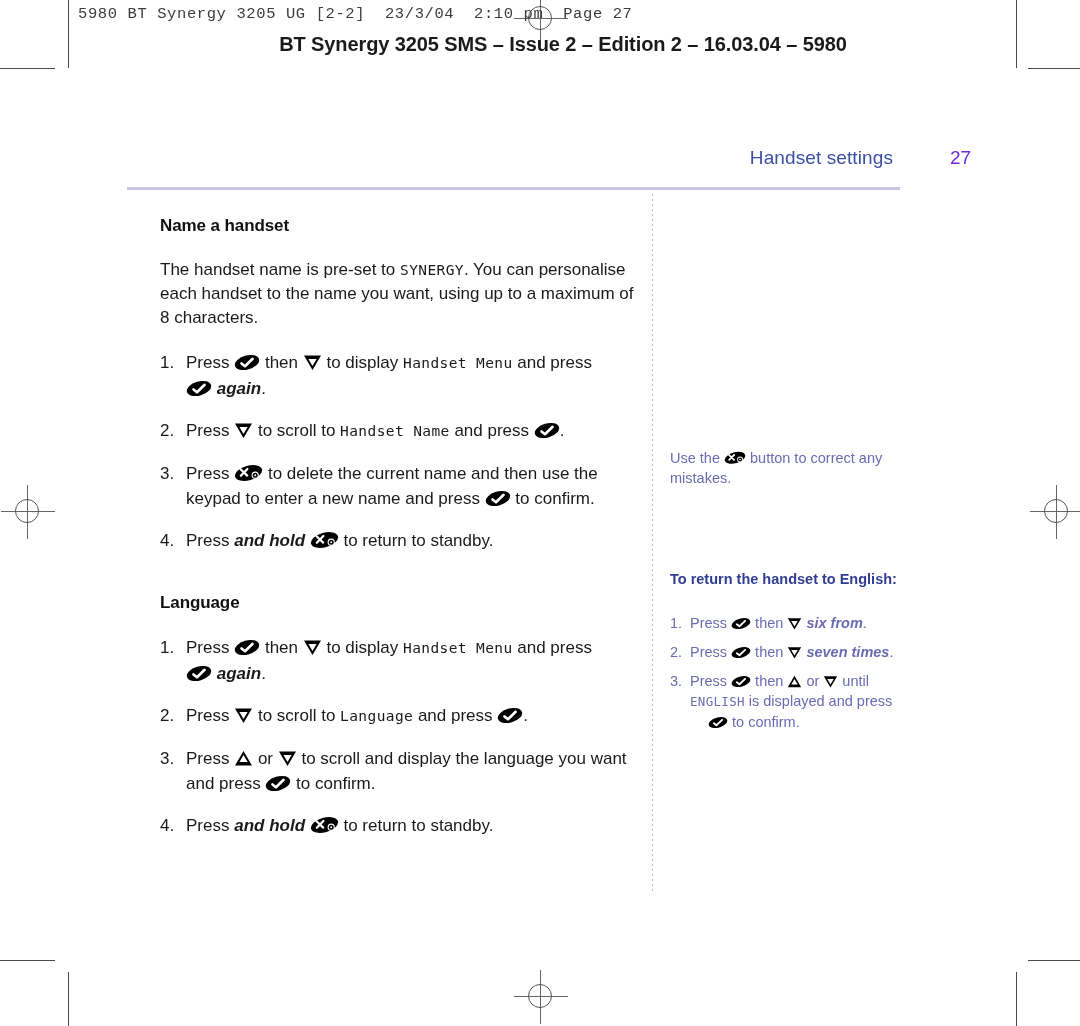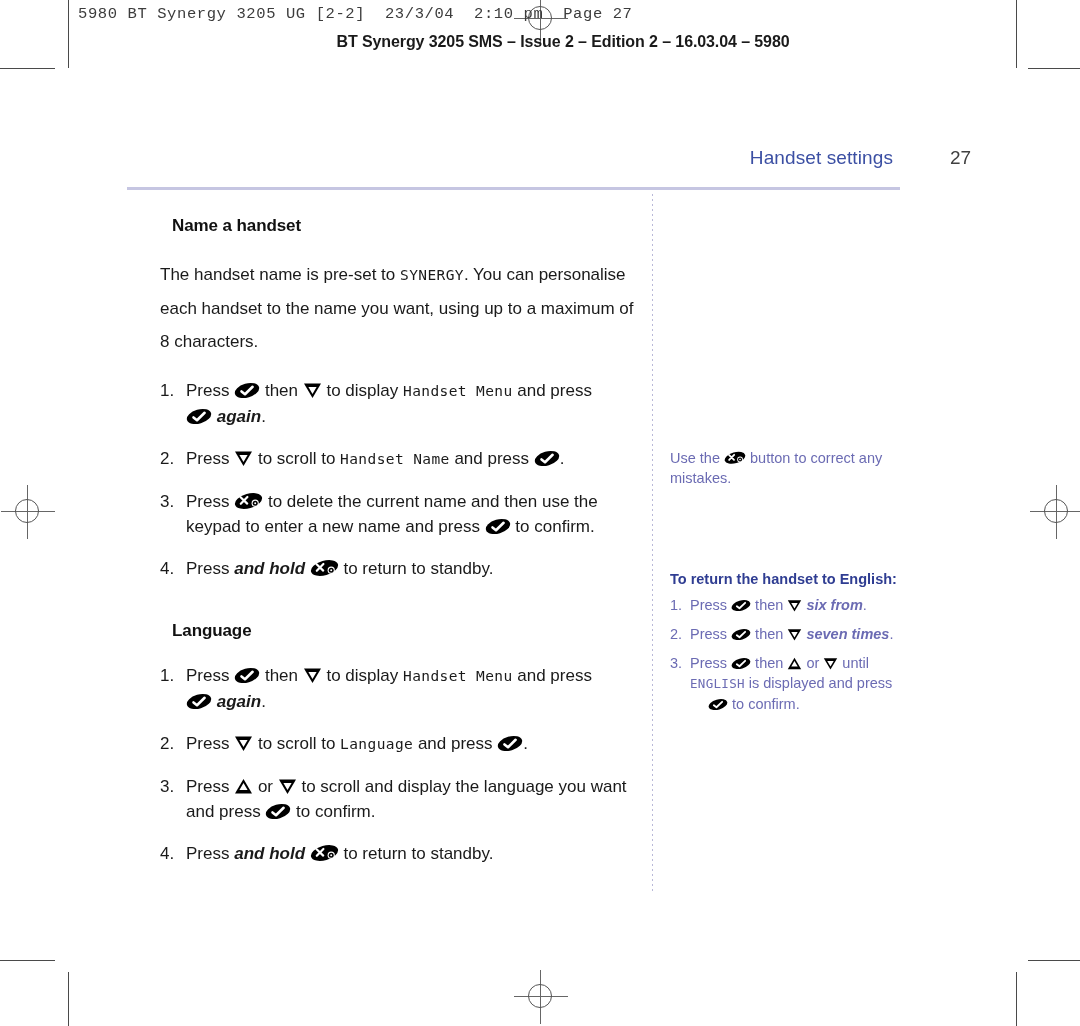--- a/index.html
+++ b/index.html
@@ -57,21 +57,21 @@
     letter-spacing: 0.6px;
     color: #3c3c3c;
     white-space: pre;
   }
   .runhead {
     position: absolute;
     left: 0;
     right: 0;
     top: 33px;
     text-align: center;
-    font-size: 16px;
+    font-size: 20px;
     font-weight: bold;
     color: #1a1a1a;
     letter-spacing: -0.1px;
     padding-left: 46px;
   }
 
   
   .page {
     position: absolute;
     left: 0; top: 0;
@@ -84,21 +84,21 @@
     top: 147px;
     font-size: 19px;
     color: #3b4fa3;
     letter-spacing: 0.1px;
   }
   .chapter-folio {
     position: absolute;
     left: 950px;
     top: 147px;
     font-size: 19px;
-    color: #404040;
+    color: #6d28d9;
   }
 
   .rule {
     position: absolute;
     left: 127px;
     top: 187px;
     width: 773px;
     height: 3px;
     background: #c6c6e2;
   }
@@ -125,28 +125,28 @@
   .side-col {
     position: absolute;
     left: 670px;
     top: 216px;
     width: 250px;
   }
 
   h2.sec {
     font-size: 17px;
     font-weight: bold;
-    margin: 0 0 22px 12px;
+    margin: 0 0 22px 0;
     color: #111;
     letter-spacing: -0.1px;
   }
 
   p.body {
     font-size: 17px;
-    line-height: 33px;
+    line-height: 24px;
     margin: 0 0 20px 0;
     color: #1a1a1a;
   }
 
   ol.steps {
     list-style: none;
     margin: 0;
     padding: 0;
   }
   ol.steps > li {
@@ -192,21 +192,21 @@
     line-height: 20px;
     color: #6b6bb3;
     margin: 0;
   }
   .side-block { position: absolute; left: 0; width: 250px; }
 
   .side-title {
     font-size: 14.5px;
     font-weight: bold;
     color: #2f3d92;
-    margin: 0 0 8px 0;
+    margin: 0 0 26px 0;
   }
   ol.side-steps {
     list-style: none;
     margin: 0;
     padding: 0;
   }
   ol.side-steps > li {
     position: relative;
     padding-left: 20px;
     font-size: 14.5px;

